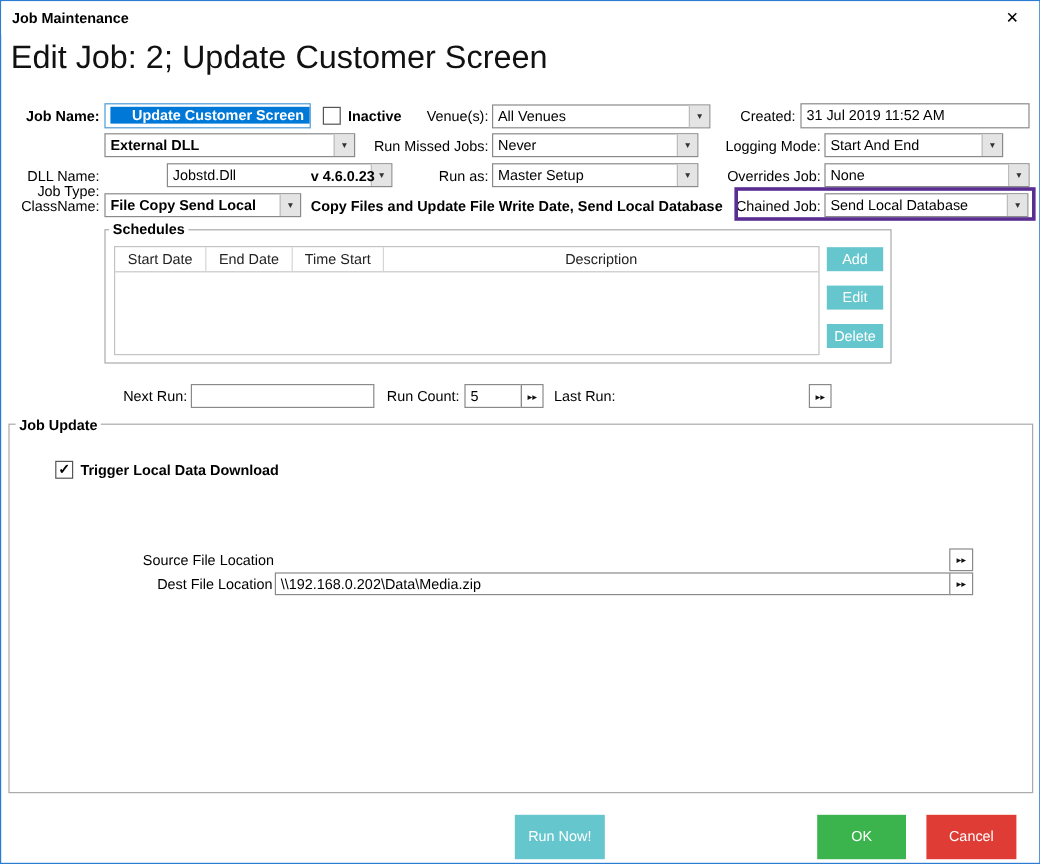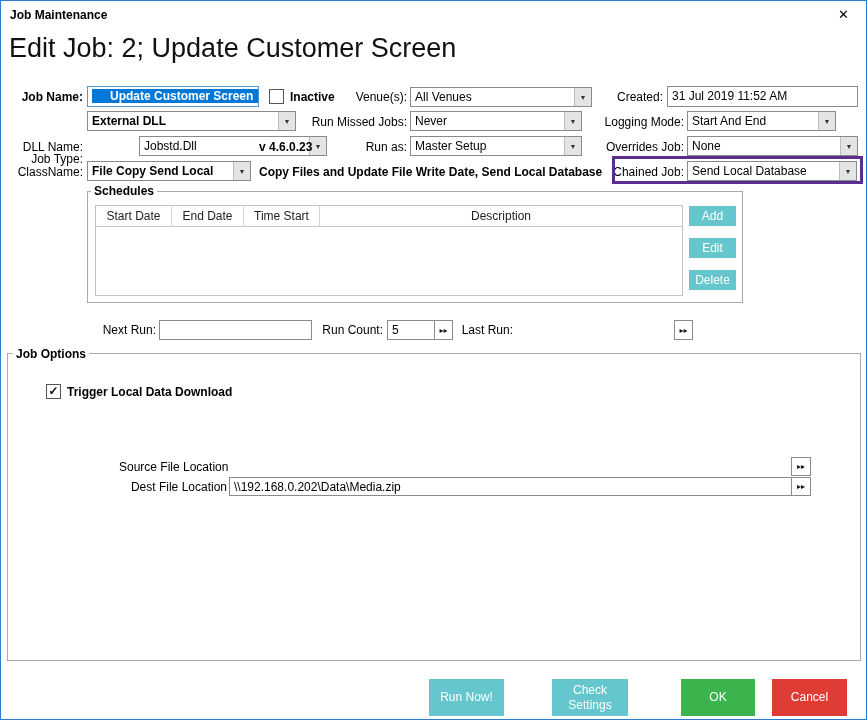--- a/index.html
+++ b/index.html
@@ -139,34 +139,33 @@
   <div class="field" style="left:386px;top:319px;width:48px;height:20px;">5</div>
   <div class="expand-btn" style="left:433px;top:319px;width:19px;height:20px;">
     <span>▸▸</span>
   </div>
   <div class="label" style="left:453px;top:322px;width:59px;">Last Run:</div>
   <div class="expand-btn" style="left:673px;top:319px;width:19px;height:20px;">
     <span>▸▸</span>
   </div>
 
   <div class="groupbox" style="left:6px;top:352px;width:854px;height:308px;"></div>
-  <div class="group-label" style="left:12px;top:346px;">Job Options</div>
+  <div class="group-label" style="left:12px;top:346px;">Job Update</div>
 
   <div class="checkbox" style="left:45px;top:383px;">✓</div>
   <div class="label bold" style="left:66px;top:384px;width:220px;text-align:left;">Trigger Local Data Download</div>
 
   <div class="label" style="left:118px;top:459px;width:108px;">Source File Location</div>
   <div class="expand-btn" style="left:790px;top:456px;width:20px;height:19px;">
     <span>▸▸</span>
   </div>
 
   <div class="label" style="left:118px;top:479px;width:108px;">Dest File Location</div>
   <div class="field" style="left:228px;top:476px;width:563px;height:19px;">\\192.168.0.202\Data\Media.zip</div>
   <div class="expand-btn" style="left:790px;top:476px;width:20px;height:19px;">
     <span>▸▸</span>
   </div>
 
   <button class="teal-btn" style="left:428px;top:678px;width:75px;height:37px;">Run Now!</button>
-  <button class="teal-btn" style="left:551px;top:678px;width:76px;height:37px;padding:0 10px;">Check Settings</button>
   <button class="teal-btn green-btn" style="left:680px;top:678px;width:74px;height:37px;">OK</button>
   <button class="teal-btn red-btn" style="left:771px;top:678px;width:75px;height:37px;">Cancel</button>
 
 </div>
 
 </body></html>

